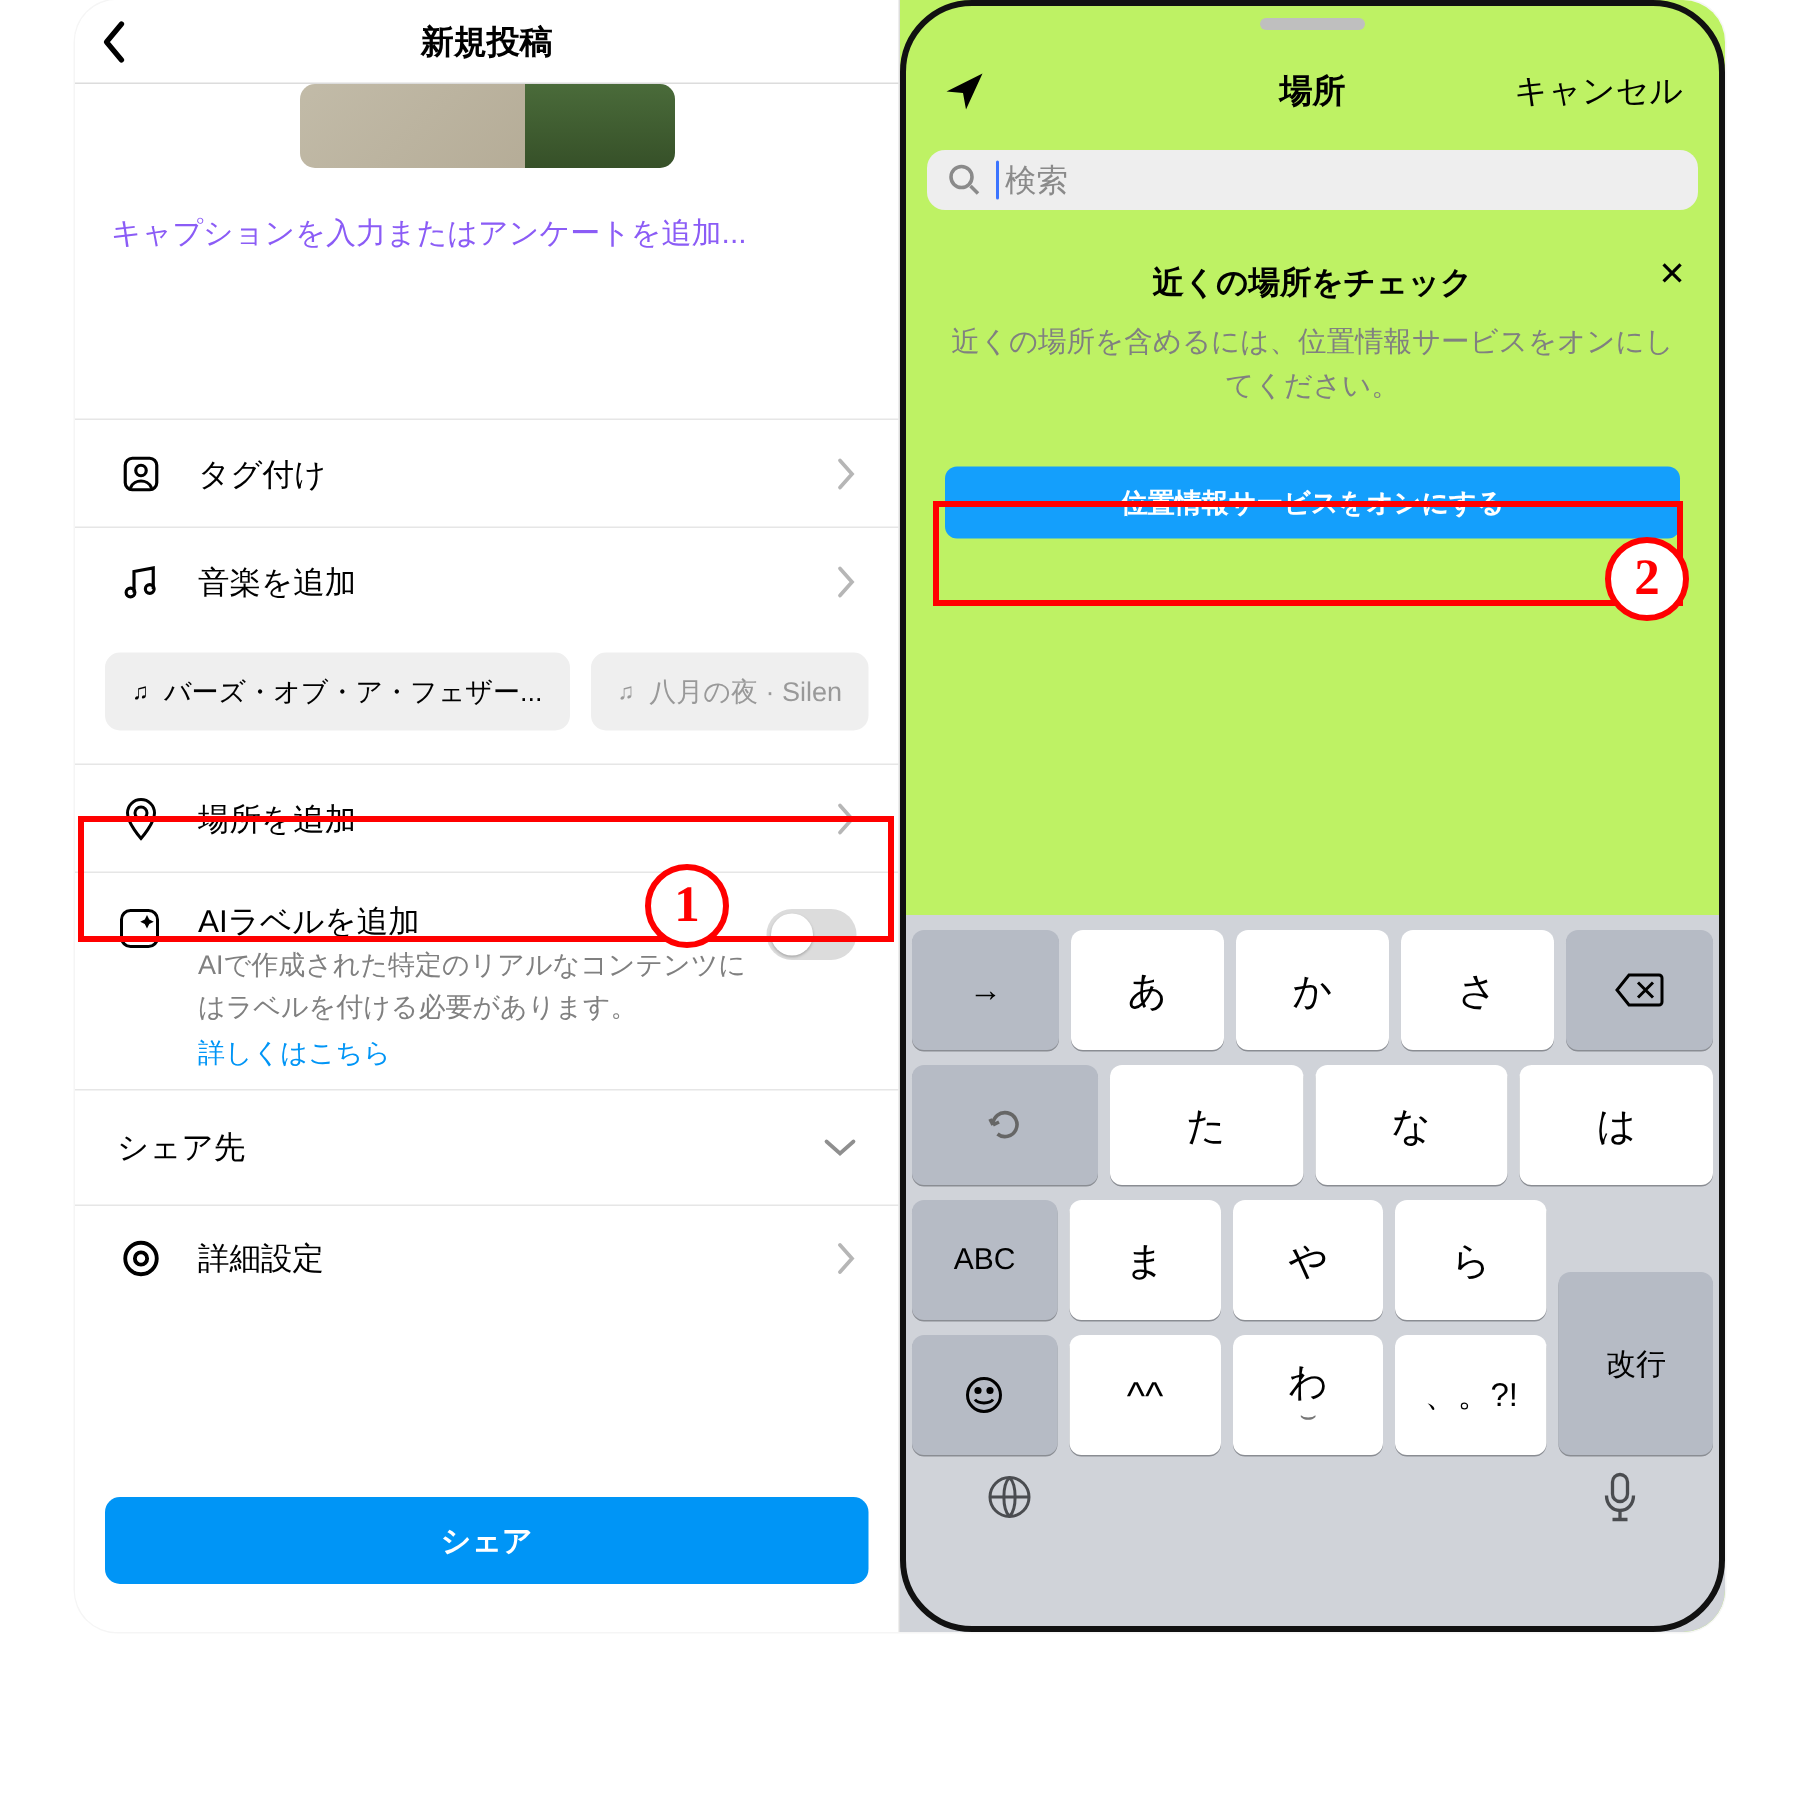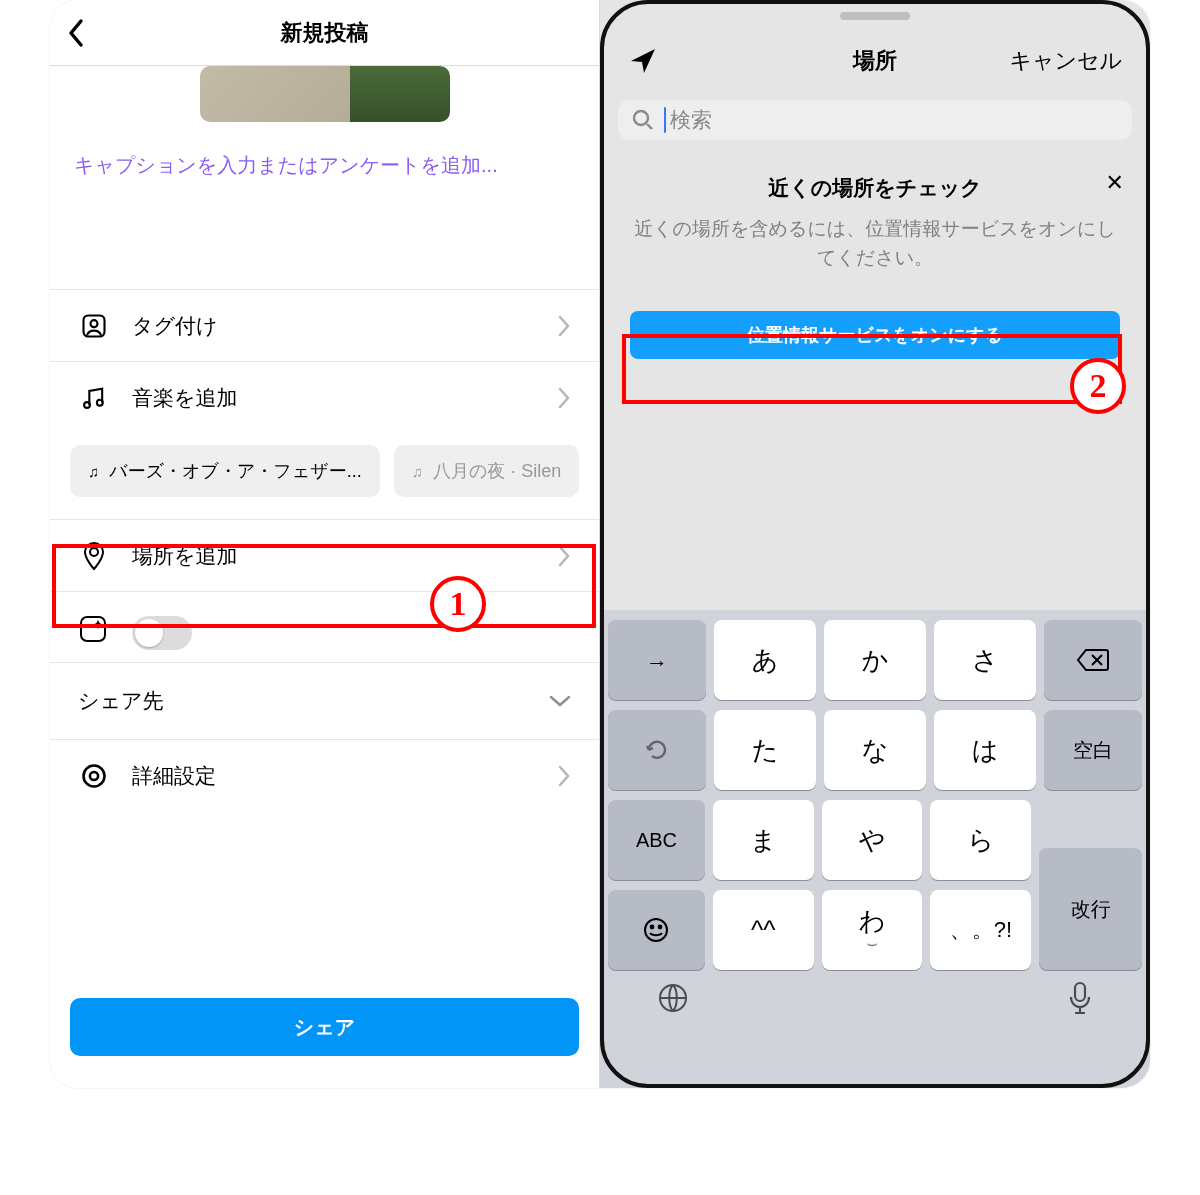--- a/index.html
+++ b/index.html
@@ -2,21 +2,21 @@
 <html><head>
 <meta charset="utf-8">
 <style>
   * { box-sizing: border-box; margin: 0; padding: 0; }
   body { font-family: -apple-system, "Hiragino Sans", sans-serif; background:#fff; width:1200px; height:1195px; overflow:hidden; }
   .stage { display:flex; width:1100px; height:1088px; margin:0 auto; border-radius:28px; overflow:hidden; box-shadow:0 0 0 1px rgba(0,0,0,.04); }
   .screen { width:550px; height:1088px; background:#fff; position:relative; }
   .left { border-right:1px solid #ddd; }
 
   
-  .l-header { height:66px; display:flex; align-items:center; justify-content:center; position:relative; border-bottom:1px solid #dcdcdc; }
+  .l-header { height:56px; display:flex; align-items:center; justify-content:center; position:relative; border-bottom:1px solid #dcdcdc; }
   .l-back { position:absolute; left:16px; }
   .l-title { font-size:22px; font-weight:700; }
   .thumb { width:250px; height:56px; margin:0 auto; display:block; border-radius:10px; overflow:hidden; position:relative; }
   .thumb .pavement{position:absolute;left:0;top:0;width:62%;height:100%;background:linear-gradient(135deg,#c2bba8,#b5ac97);} 
   .thumb .grass{position:absolute;right:0;top:0;width:40%;height:100%;background:linear-gradient(#4a6b3a,#365028);} 
 
   .caption { color:#8b5cf6; font-size:20px; padding:30px 24px 110px; }
 
   .row { display:flex; align-items:center; height:72px; padding:0 28px; border-top:1px solid #e6e6e6; position:relative; }
   .row:last-child{border-bottom:1px solid #e6e6e6;}
@@ -41,21 +41,21 @@
   .toggle::after{content:"";position:absolute;left:3px;top:3px;width:28px;height:28px;border-radius:50%;background:#fff;box-shadow:0 1px 2px rgba(0,0,0,.25);}
 
   .share-sec{display:flex;align-items:center;justify-content:space-between;padding:24px 28px;border-top:1px solid #e6e6e6;font-size:21px;}
 
   .share-btn{position:absolute;left:20px;right:20px;bottom:32px;background:#0095f6;color:#fff;height:58px;display:flex;align-items:center;justify-content:center;font-size:20px;font-weight:700;border-radius:10px;}
 
   .annot{position:absolute;border:4px solid #f00;z-index:5;pointer-events:none;}
   .annot-num{width:56px;height:56px;border-radius:50%;border:4px solid #f00;background:#fff;display:flex;align-items:center;justify-content:center;position:absolute;color:#f00;font-size:34px;font-weight:800;font-family:Georgia,serif;z-index:6;pointer-events:none;}
 
   
-  .right{background:#e5e5e5;}
+  .right{background:#bef264;}
   .r-frame{position:absolute;inset:0;border-radius:48px;border:4px solid #111;pointer-events:none;}
   .notch{position:absolute;top:12px;left:50%;transform:translateX(-50%);width:70px;height:8px;background:#bfbfbf;border-radius:999px;}
   .r-header{height:86px;display:flex;align-items:flex-end;justify-content:center;position:relative;padding-bottom:10px;}
   .r-header .locarrow{position:absolute;left:28px;bottom:10px;}
   .r-header .cancel{position:absolute;right:28px;bottom:10px;font-size:22px;}
   .r-header .title{font-size:22px;font-weight:700;}
 
   .search{margin:14px 18px 0;background:#eee;border-radius:12px;height:40px;display:flex;align-items:center;padding:0 14px;color:#8a8a8a;font-size:21px;}
   .search .si{margin-right:10px;}
   .search .ph{display:flex;align-items:center;}
@@ -162,20 +162,25 @@
     </span>
   </div>
 
   <div class="ai-row">
     <span class="ic">
       <svg width="30" height="30" viewBox="0 0 30 30" fill="none" stroke="#000" stroke-width="2">
             <rect x="3" y="3" width="24" height="24" rx="6"></rect>
             <path d="M20 6l1.5 3 3 1.5-3 1.5L20 15l-1.5-3-3-1.5 3-1.5z" fill="#000" stroke="none"></path>
           </svg>
     </span>
+    <div class="ai-body">
+      <div class="t">AIラベルを追加</div>
+      <div class="d">AIで作成された特定のリアルなコンテンツにはラベルを付ける必要があります。</div>
+      <div class="lk">詳しくはこちら</div>
+    </div>
     <div class="toggle"></div>
   </div>
 
   <div class="share-sec">
     <span>シェア先</span>
     <span>
       <svg width="22" height="14" viewBox="0 0 22 14">
             <path d="M2 3l9 8 9-8" stroke="#8f8f8f" stroke-width="2.5" fill="none" stroke-linecap="round"></path>
           </svg>
     </span>
@@ -255,21 +260,20 @@
     <div class="krow">
       <div class="key side w1">
         <svg width="28" height="28" viewBox="0 0 28 28" fill="none" stroke="#666" stroke-width="2.4">
               <path d="M6 14a8 8 0 1 1 3 6"></path>
               <path d="M6 14l-2-4M6 14l4-2"></path>
             </svg>
       </div>
       <div class="key w2">た</div>
       <div class="key w2">な</div>
       <div class="key w2">は</div>
-      <div class="key side w1" style="font-size:20px;">空白</div>
     </div>
     <div class="krow" style="margin-bottom:0;align-items:flex-end;">
       <div style="display:flex;flex-direction:column;gap:10px;flex:4.12;">
         <div class="krow" style="margin-bottom:0;">
           <div class="key side w1" style="font-size:20px;">ABC</div>
           <div class="key w2">ま</div>
           <div class="key w2">や</div>
           <div class="key w2">ら</div>
         </div>
         <div class="krow" style="margin-bottom:0;">

